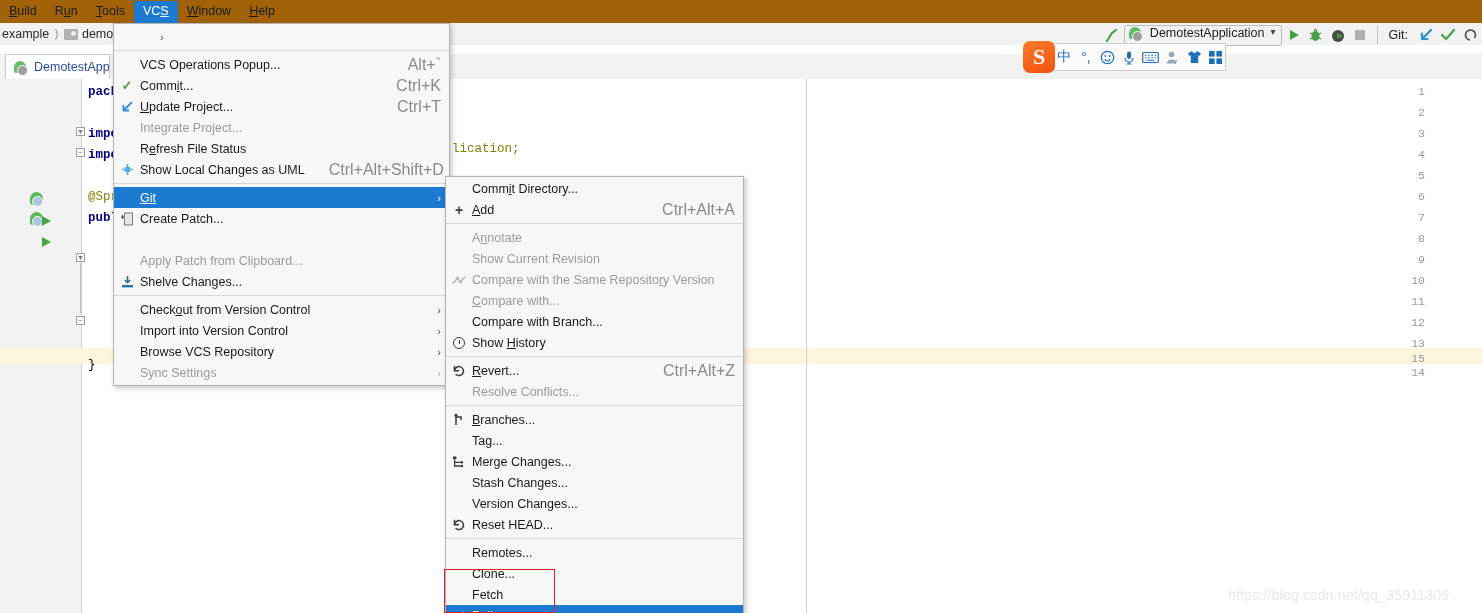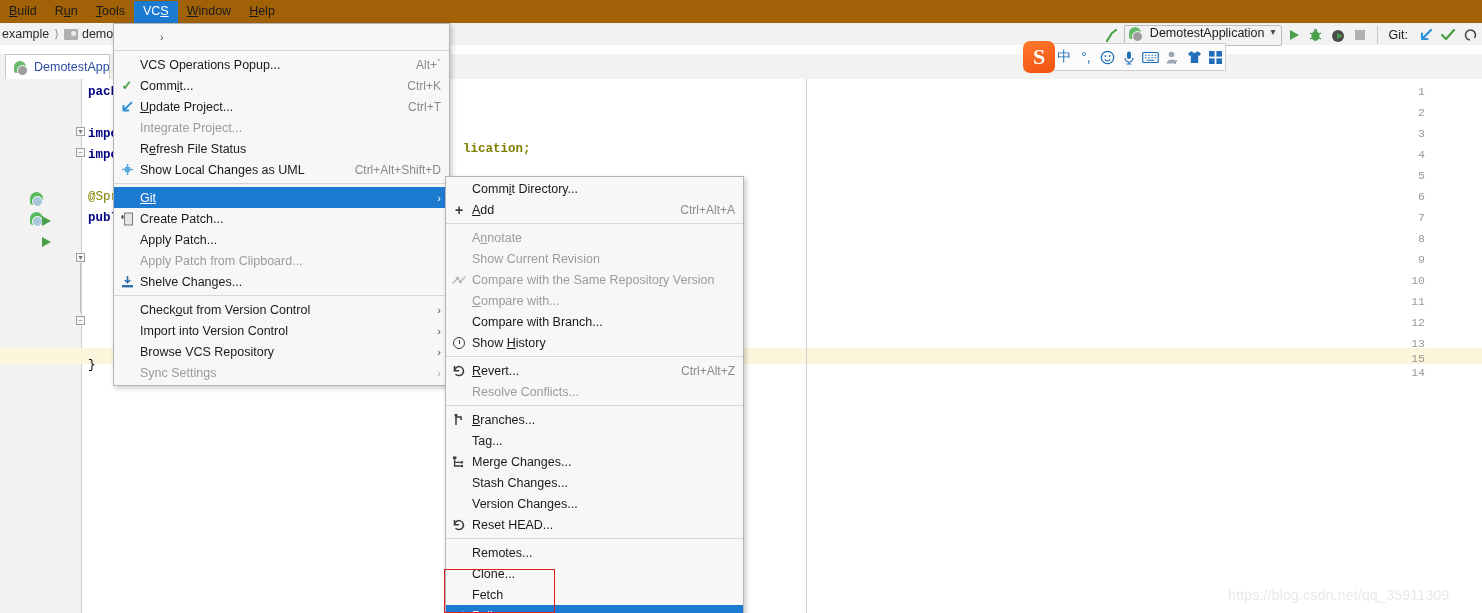--- a/index.html
+++ b/index.html
@@ -176,21 +176,21 @@
     font-size: 12.5px; color: #1a1a1a; white-space: nowrap;
   }
   .mi.sel { background: #1c7ad1; color: #ffffff; }
   .mi.disabled { color: #9b9b9b; }
   .mi-icon {
     width: 26px; flex: 0 0 26px; height: 21px;
     display: flex; align-items: center; justify-content: center;
     font-size: 12px;
   }
   .mi-label { flex: 1 1 auto; }
-  .mi-short { color: #8a8a8a; font-size: 12px; margin-left: 24px; text-align: right; }
+  .mi-short { color: #8a8a8a; font-size: 16px; margin-left: 24px; text-align: right; }
   .mi-arrow { margin-left: 20px; color: #4a4a4a; font-size: 11px; }
   .mi.sel .mi-arrow { color: #ffffff; }
   .mi.disabled .mi-arrow { color: #a8a8a8; }
   .msep { height: 1px; background: #d7d7d7; margin: 3px 0; }
 
   .check { color: #4aa04a; font-weight: bold; font-size: 13px; }
   .plus { color: #3c3c3c; font-weight: bold; font-size: 14px; }
   .clockico {
     width: 12px; height: 12px; border: 1.4px solid #3a3a3a; border-radius: 50%;
     position: relative;
@@ -379,21 +379,21 @@
     <div class="fold" style="left: 76px; top: 237px;">−</div>
     <div class="foldline" style="left: 80px; top: 184px; height: 50px;"></div>
 
     <div class="codeline kw" style="top: 6px;">pack</div>
     <div class="codeline kw" style="top: 48px;">impo</div>
     <div class="codeline kw" style="top: 69px;">impo</div>
     <div class="codeline ann" style="top: 111px;">@Spr</div>
     <div class="codeline kw" style="top: 132px;">publ</div>
     <div class="codeline" style="top: 237px; left: 117px;">}</div>
     <div class="codeline" style="top: 279px;">}</div>
-    <div class="codeline ann" style="top: 63px; left: 463px; font-weight: bold;">lication;</div>
+    <div class="codeline ann" style="top: 63px; left: 452px;">lication;</div>
 
     <div class="vsplit" style="left: 806px;"></div>
   </div>
 
   <div class="menu" style="left: 113px; top: 23px; width: 337px;">
 
     <div class="mi">
       <span class="mi-icon"></span>
       <span class="mi-arrow">›</span>
     </div>
@@ -448,21 +448,20 @@
       <span class="mi-icon">
         <svg width="13" height="14" viewBox="0 0 13 14">
             <rect x="3.5" y="1" width="8" height="12" fill="#e6e6e6" stroke="#7a7a7a" stroke-width="1"></rect>
             <path d="M1.5 3v4M0 5h3" stroke="#4a4a4a" stroke-width="1.2"></path>
           </svg>
       </span>
       <span class="mi-label">Create Patch...</span>
     </div>
     <div class="mi">
       <span class="mi-icon"></span>
-      <span class="mi-label">Apply Patch...</span>
     </div>
     <div class="mi disabled">
       <span class="mi-icon"></span>
       <span class="mi-label">Apply Patch from Clipboard...</span>
     </div>
     <div class="mi">
       <span class="mi-icon">
         <svg width="15" height="14" viewBox="0 0 15 14">
             <path d="M7.5 1v6M4.8 5l2.7 2.7L10.2 5" stroke="#2c6ea8" stroke-width="1.6" fill="none"></path>
             <rect x="2" y="10" width="11" height="2.4" fill="#2c6ea8"></rect>

